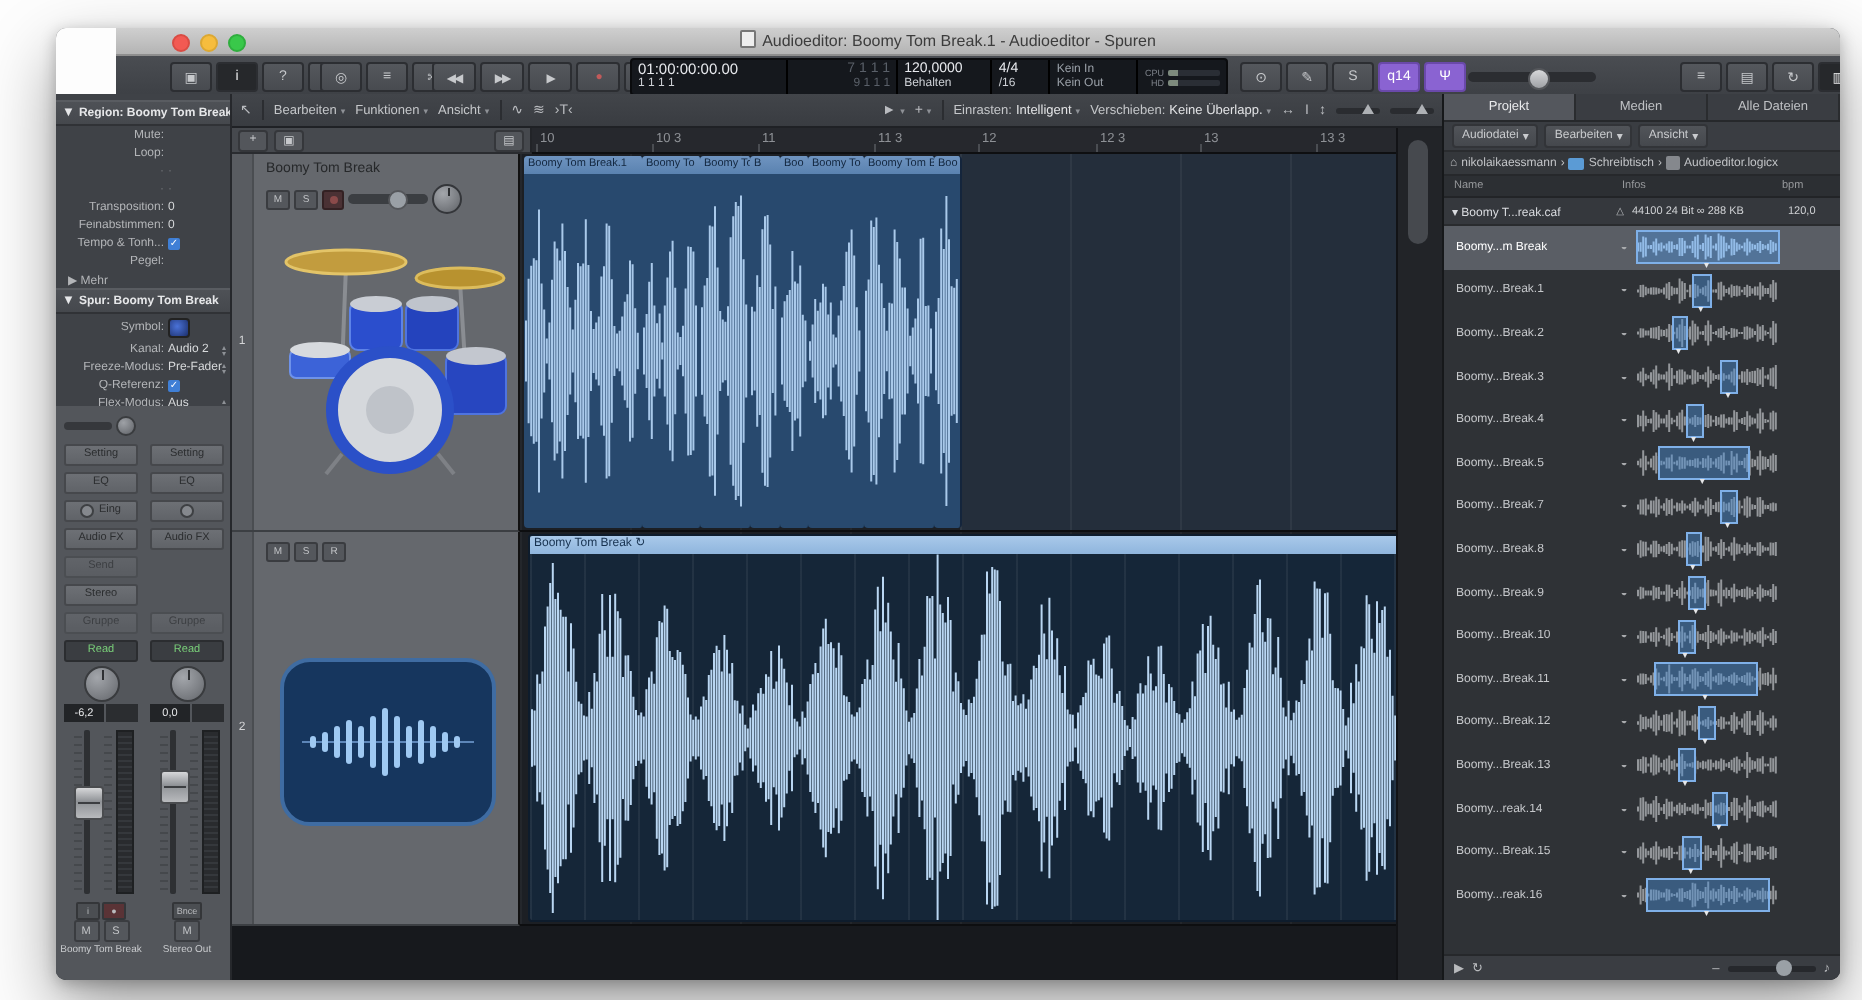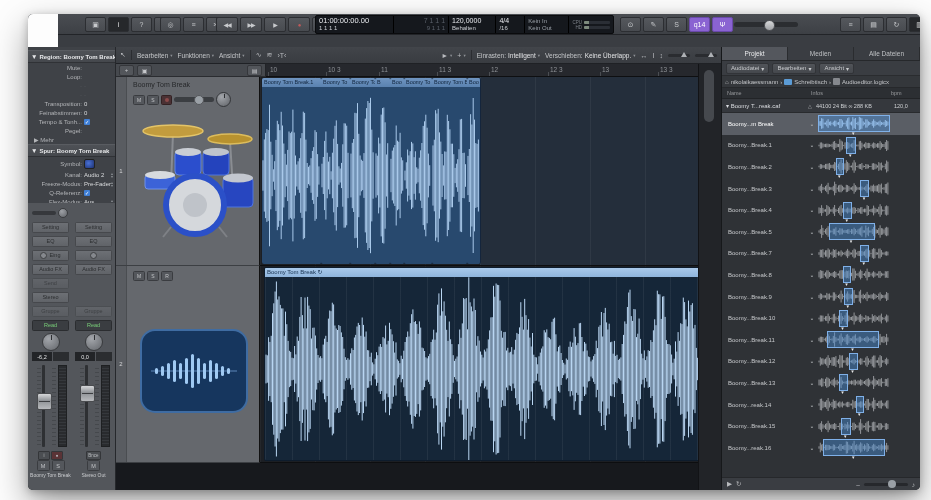--- a/index.html
+++ b/index.html
@@ -167,20 +167,28 @@
          font-size:6.5px;color:#b8babd;flex:none;}
   .bfoot .sp{flex:1;}
   .fvslider{width:44px;height:3px;background:#26282c;border-radius:2px;position:relative;}
   .fvslider i{position:absolute;top:-2.5px;left:55%;width:8px;height:8px;border-radius:50%;background:#9aa0a6;}
   svg{display:block;}
 </style>
 </head>
 <body>
 
 <div class="window">
+  <div class="titlebar">
+    <div class="traffic">
+      <span class="tl red"></span>
+      <span class="tl yel"></span>
+      <span class="tl grn"></span>
+    </div>
+    <div class="title"><span class="doc"></span><span>Audioeditor: Boomy Tom Break.1 - Audioeditor - Spuren</span></div>
+  </div>
   <div class="controlbar" id="controlbar">
       <div class="cgrp" style="left: 57px;">
         <div class="cbtn">▣</div>
         <div class="cbtn active">i</div>
         <div class="cbtn">?</div>
         <div class="cbtn">▤</div>
       </div>
       <div class="cgrp" style="left: 132px;">
         <div class="cbtn">◎</div>
         <div class="cbtn">≡</div>

